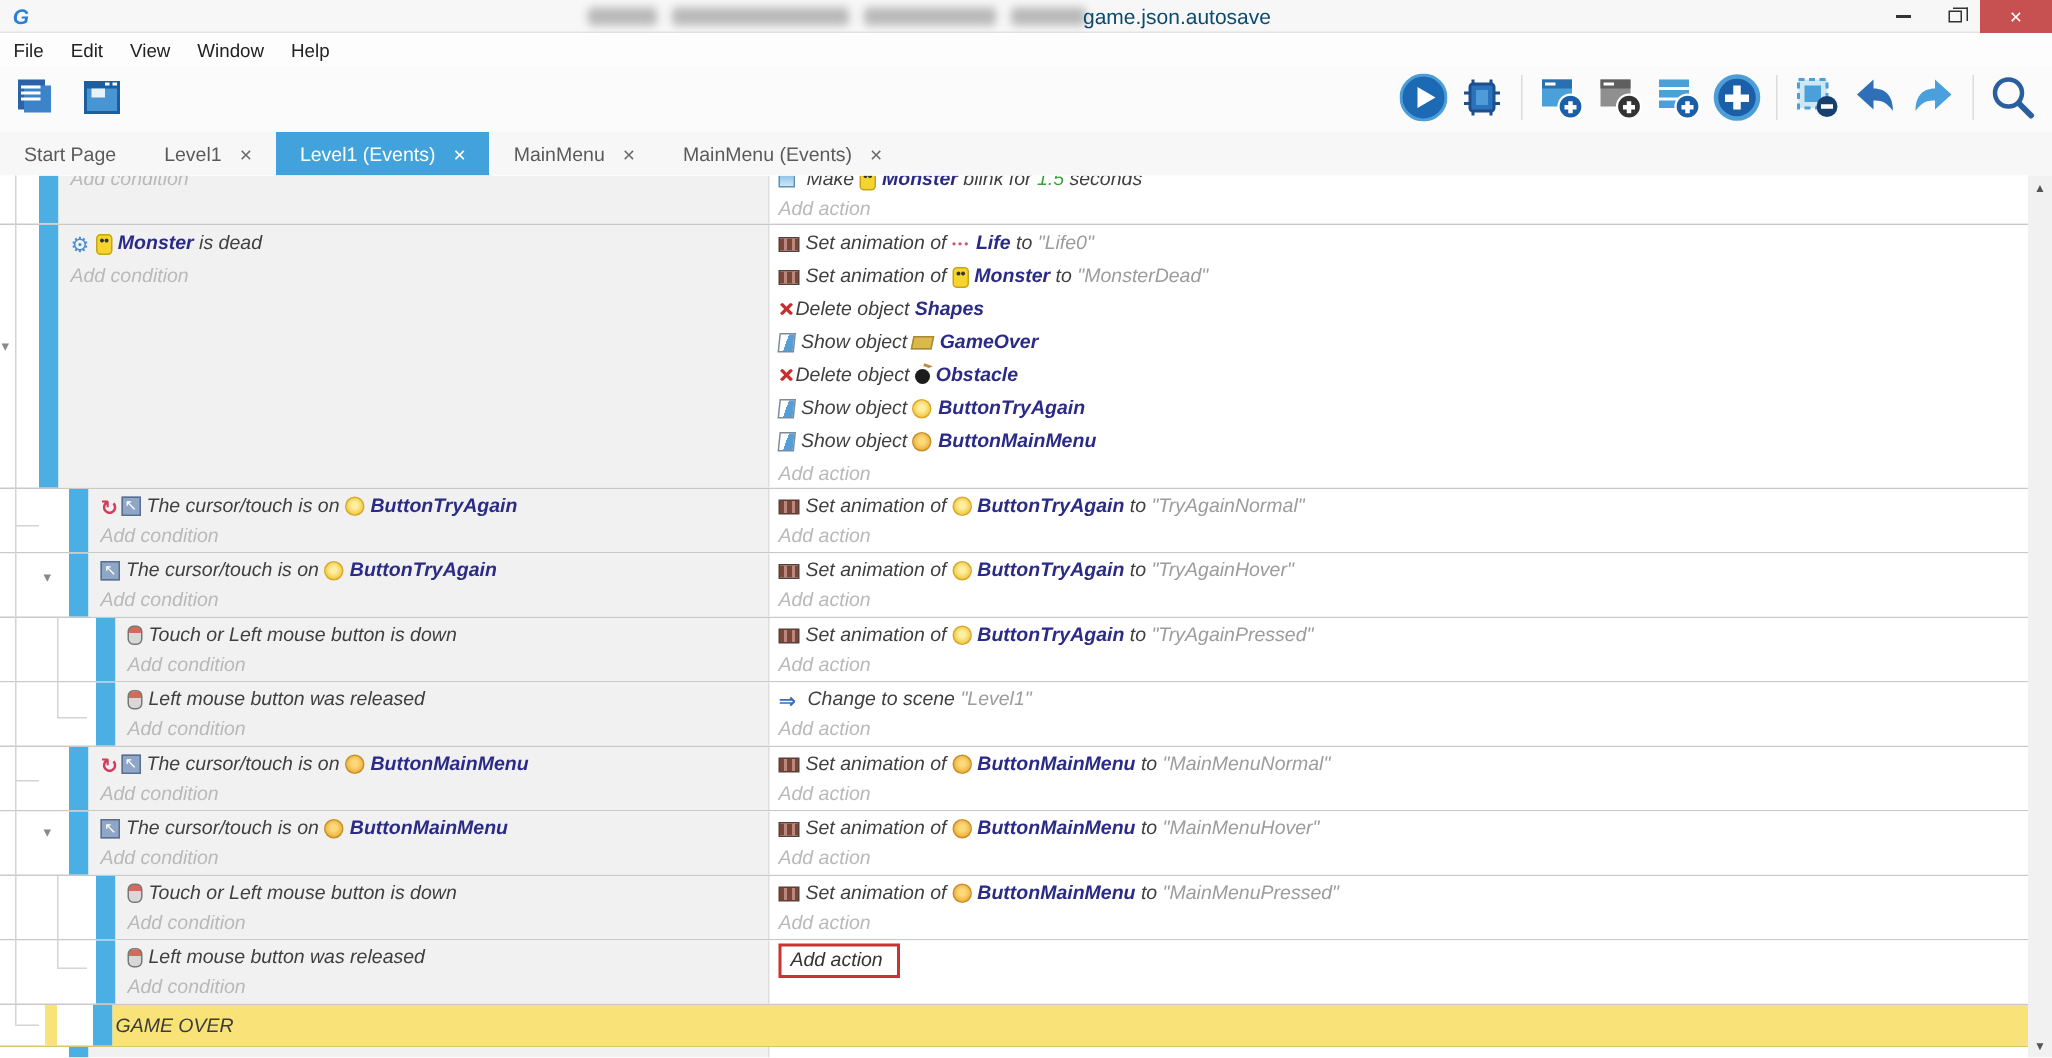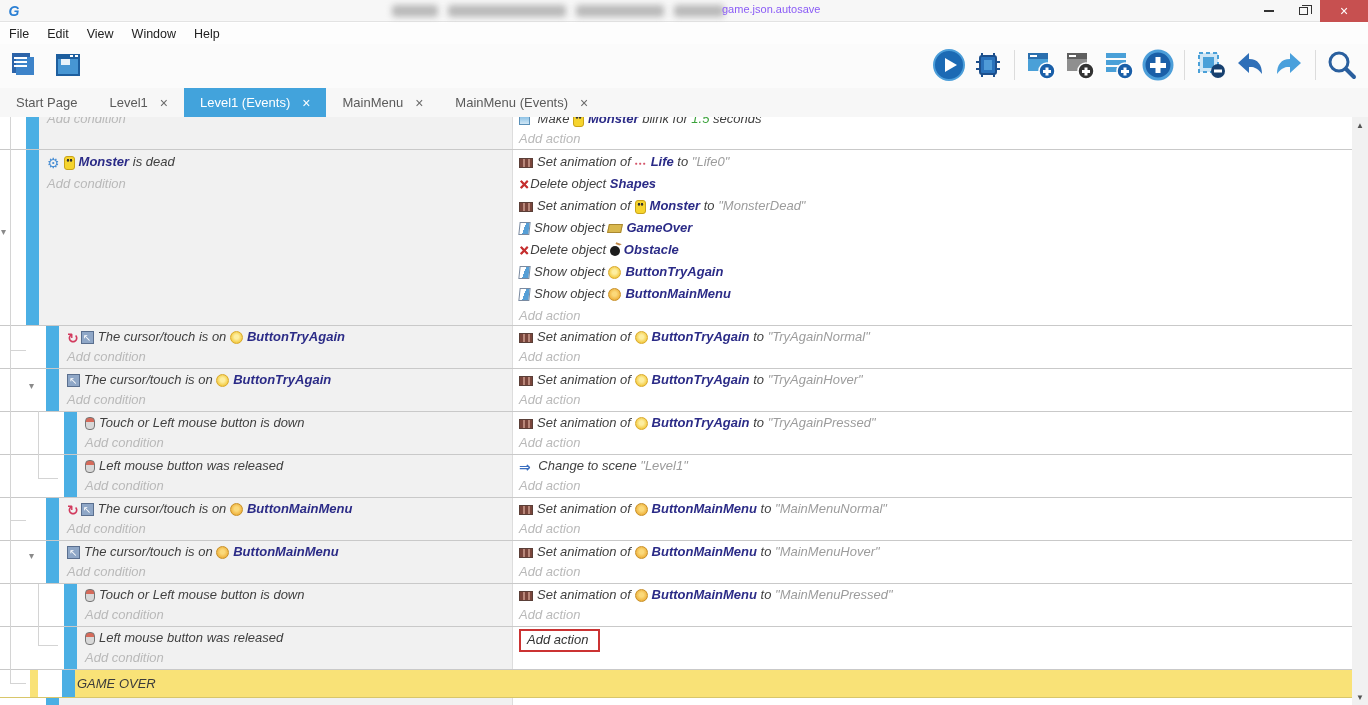--- a/index.html
+++ b/index.html
@@ -7,21 +7,21 @@
     font-family:"Liberation Sans","DejaVu Sans",sans-serif; background:#fff; }
   #app { position:relative; width:1368px; height:705px; background:#fff; }
 
   
   #titlebar { position:absolute; top:0; left:0; width:1368px; height:22px;
     background:#f7f7f7; border-bottom:1px solid #e3e3e3; display:flex; align-items:center; }
   #app-logo { width:18px; height:18px; margin-left:5px; font-size:14px; font-weight:bold;
     font-style:italic; color:#2a7fd4; line-height:18px; text-align:center; }
   #title-blur { display:flex; gap:10px; position:absolute; left:392px; top:5px; }
   .blurblob { height:12px; background:#b9b9b9; border-radius:3px; filter:blur(3px); }
-  #title-text { position:absolute; left:722px; top:3px; font-size:11px; color:#8b5cf6; }
+  #title-text { position:absolute; left:722px; top:3px; font-size:14px; color:#0c4a6e; }
   #win-controls { position:absolute; right:0; top:0; height:22px; display:flex; }
   .winbtn { width:34px; height:22px; display:flex; align-items:center; justify-content:center; }
   #btn-minimize span { width:10px; height:2px; background:#333; display:block; }
   #btn-restore span { width:9px; height:8px; border:1px solid #333; display:block; position:relative; background:#f7f7f7;}
   #btn-restore span::before { content:""; position:absolute; left:2px; top:-3px; width:9px; height:8px;
     border:1px solid #333; border-left:none; border-bottom:none; }
   #btn-close { width:48px; background:#c75050; color:#fff; font-size:14px; }
 
   
   #menubar { position:absolute; top:23px; left:0; width:1368px; height:21px; background:#fdfdfd;
@@ -302,22 +302,22 @@
         </div>
         <div class="event-row h-big ind-1">
           <span class="sp"></span>
           <span class="evbar"></span>
           <div class="cell cond">
             <div class="line"><span class="icon i-gear">⚙</span><span class="icon i-monster"></span><span class="seg obj">Monster</span><span class="seg plain"> is dead</span></div>
             <div class="line"><span class="seg placeholder">Add condition</span></div>
           </div>
           <div class="cell act">
             <div class="line"><span class="icon i-anim"></span><span class="seg plain">Set animation of </span><span class="icon i-life">●●●</span><span class="seg obj">Life</span><span class="seg plain"> to </span><span class="seg param">"Life0"</span></div>
+            <div class="line"><span class="icon i-anim"></span><span class="seg plain">Set animation of </span><span class="icon i-monster"></span><span class="seg obj">Monster</span><span class="seg plain"> to </span><span class="seg param">"MonsterDead"</span></div>
             <div class="line"><span class="icon i-delete">×</span><span class="seg plain">Delete object </span><span class="seg obj">Shapes</span></div>
-            <div class="line"><span class="icon i-anim"></span><span class="seg plain">Set animation of </span><span class="icon i-monster"></span><span class="seg obj">Monster</span><span class="seg plain"> to </span><span class="seg param">"MonsterDead"</span></div>
             <div class="line"><span class="icon i-show"></span><span class="seg plain">Show object </span><span class="icon i-gameover"></span><span class="seg obj">GameOver</span></div>
             <div class="line"><span class="icon i-delete">×</span><span class="seg plain">Delete object </span><span class="icon i-bomb"></span><span class="seg obj">Obstacle</span></div>
             <div class="line"><span class="icon i-show"></span><span class="seg plain">Show object </span><span class="icon i-btn-yellow"></span><span class="seg obj">ButtonTryAgain</span></div>
             <div class="line"><span class="icon i-show"></span><span class="seg plain">Show object </span><span class="icon i-btn-orange"></span><span class="seg obj">ButtonMainMenu</span></div>
             <div class="line"><span class="seg placeholder">Add action</span></div>
           </div>
         </div>
         <div class="event-row h-std ind-2">
           <span class="sp"></span>
           <span class="evbar"></span>

